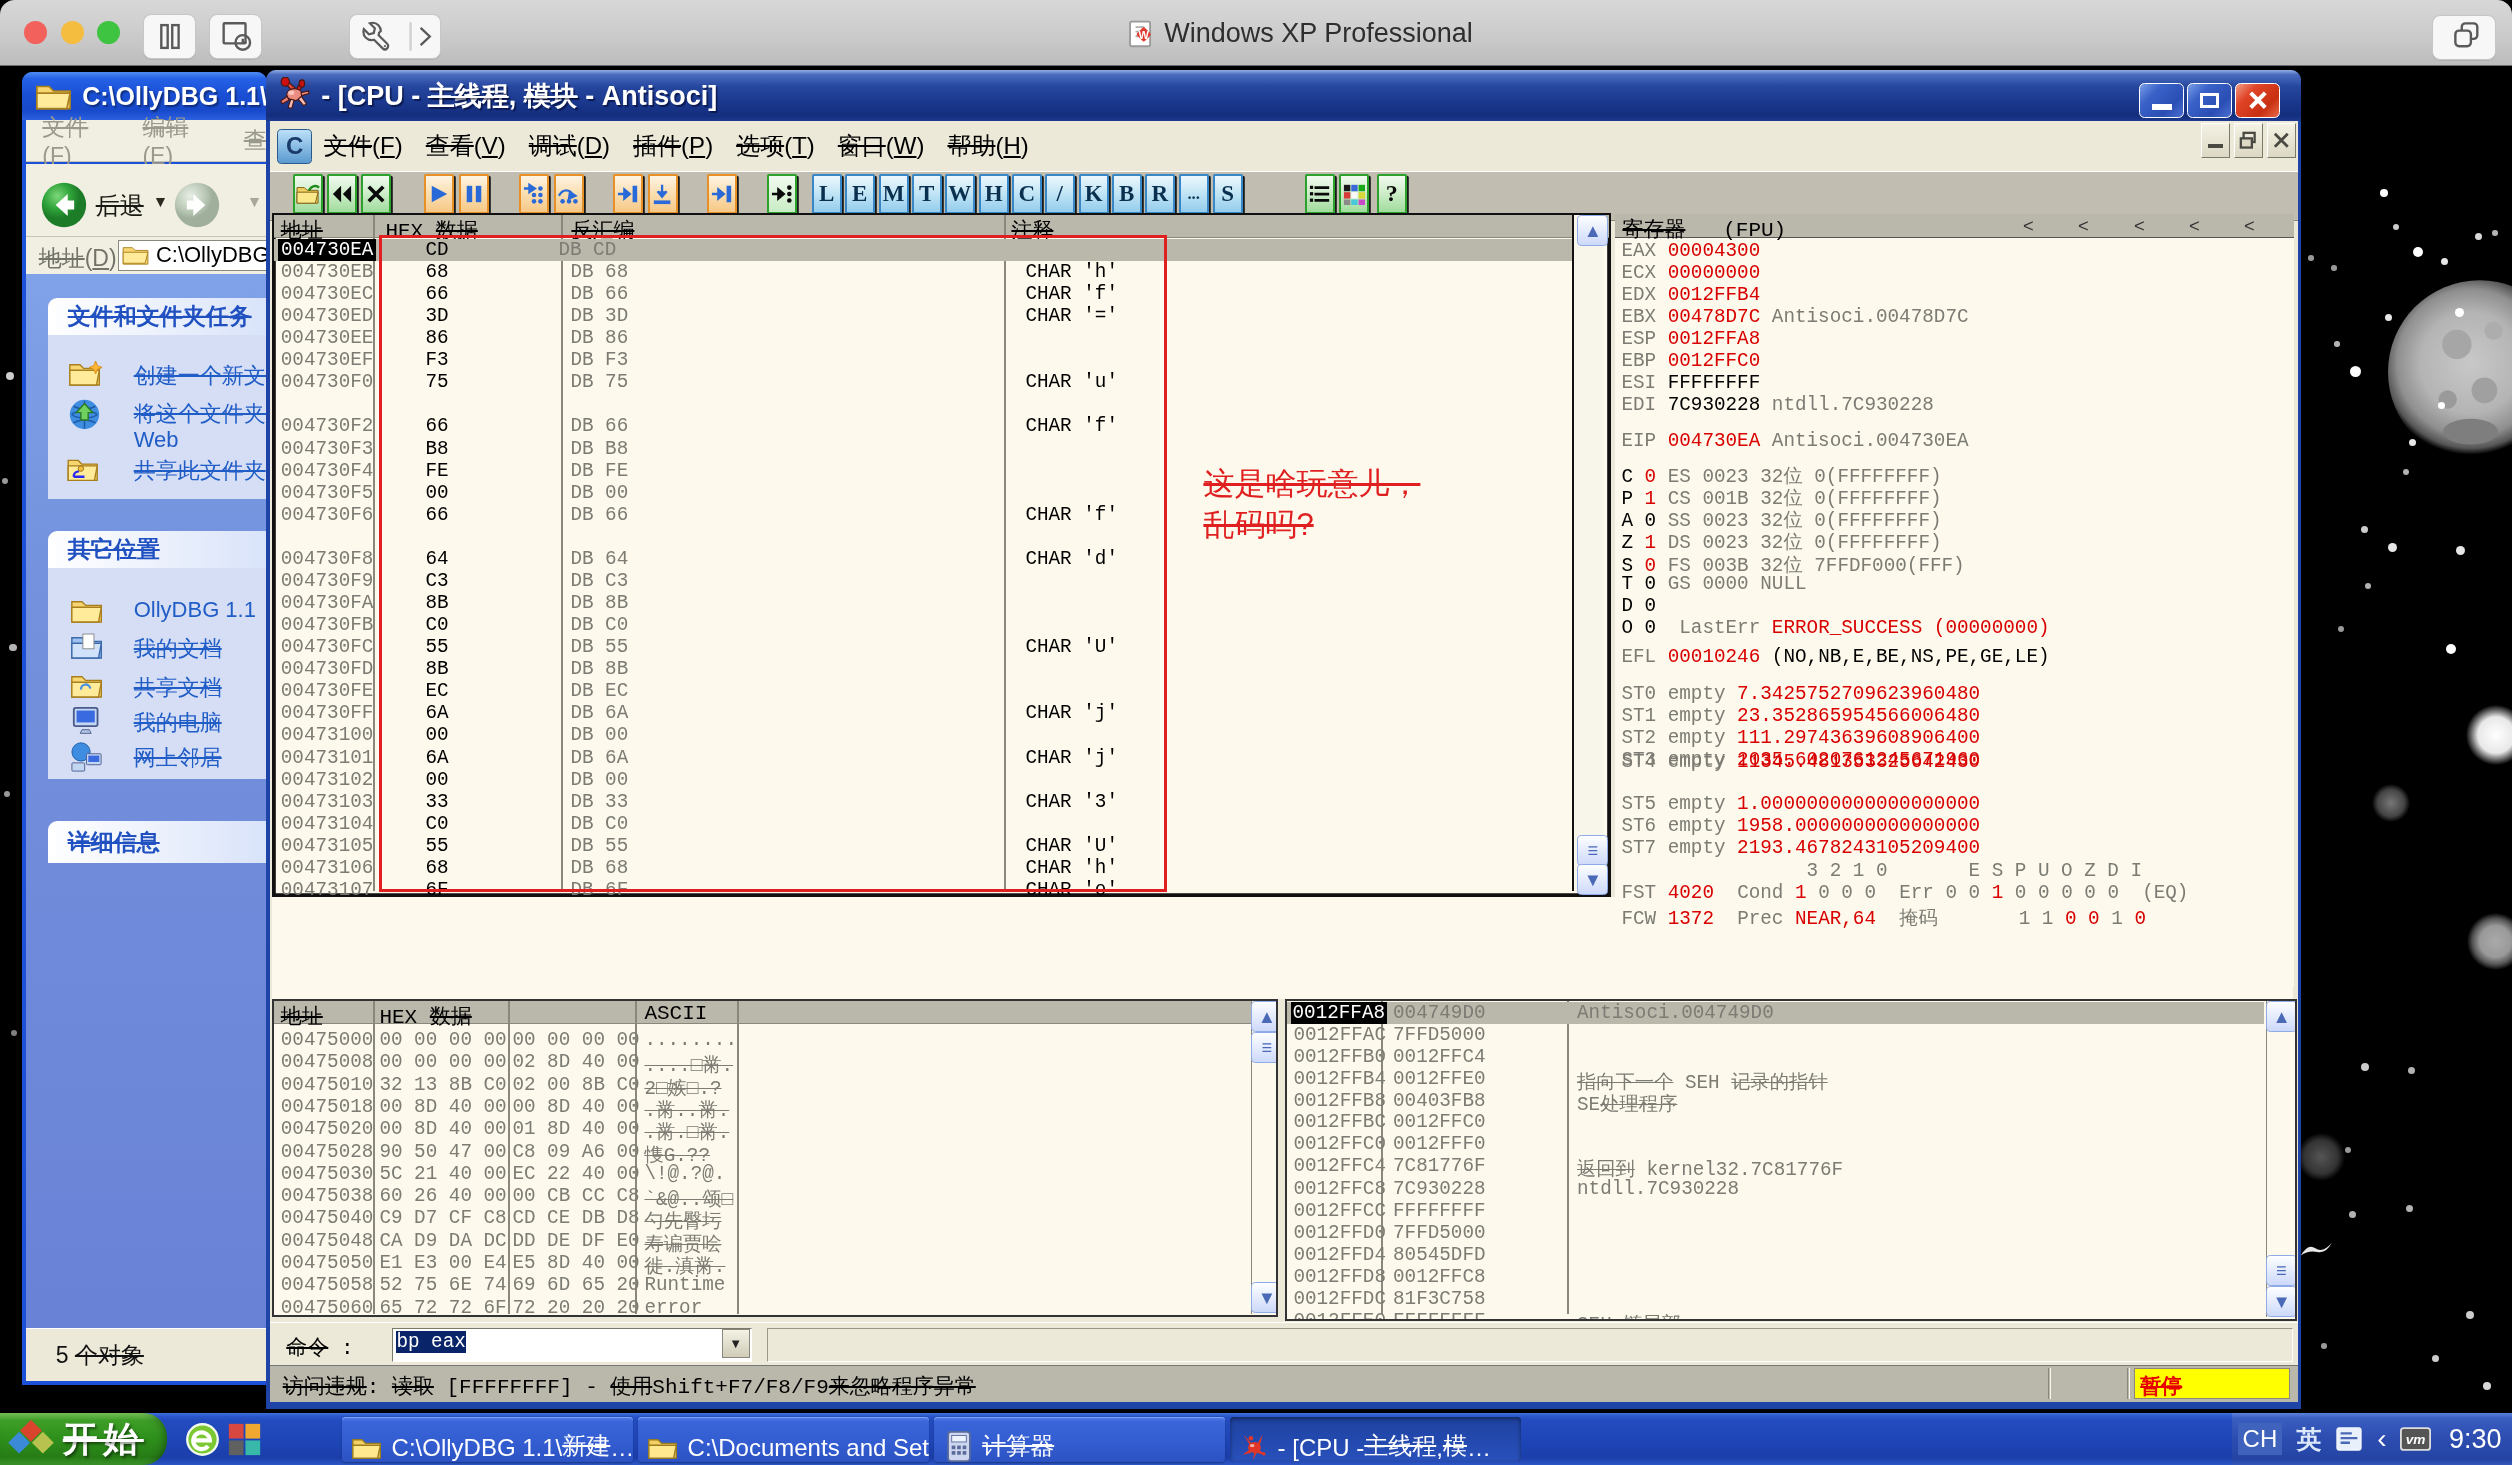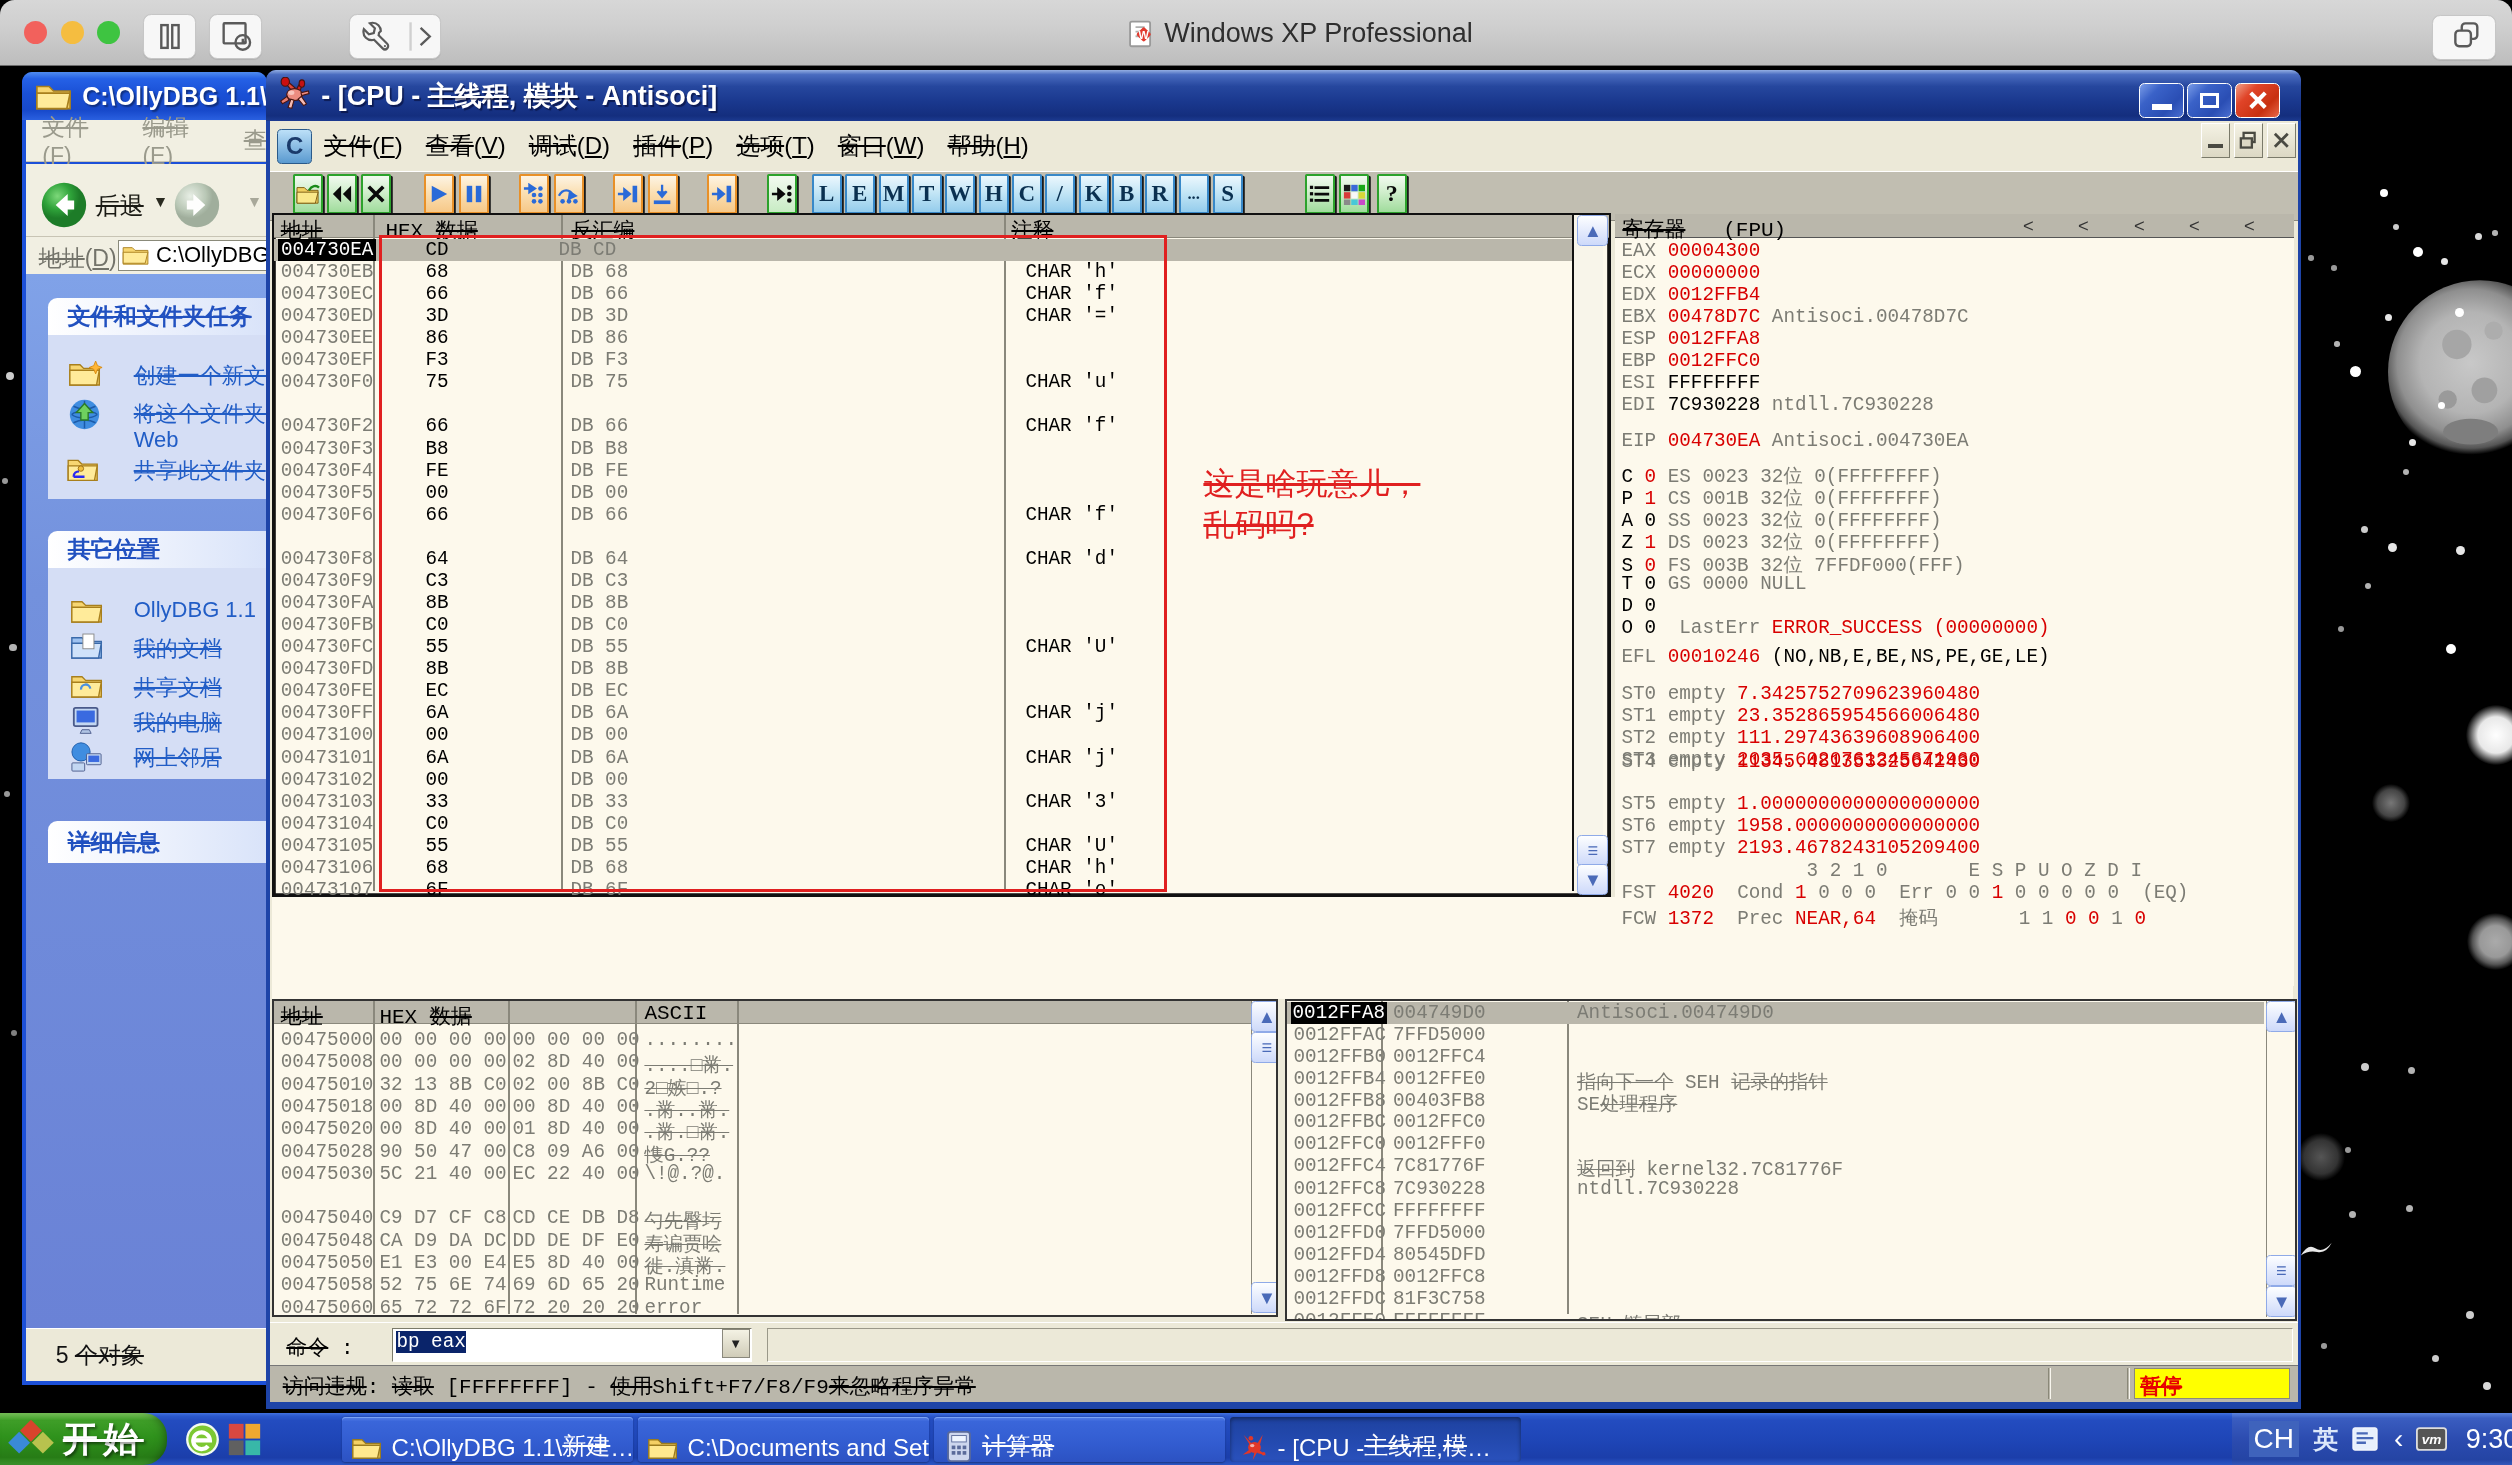--- a/index.html
+++ b/index.html
@@ -553,20 +553,21 @@
  <div class="colsep" style="left:234px;top:0;height:313px"></div>
  <div class="colsep" style="left:361px;top:0;height:313px"></div>
  <div class="colsep" style="left:463px;top:0;height:313px"></div>
  <div class="crow gy" style="left:0;top:28px;width:975px;height:22px"><span style="position:absolute;left:6.4px">00475000</span><span style="position:absolute;left:105px">00 00 00 00</span><span style="position:absolute;left:238px">00 00 00 00</span><span style="position:absolute;left:370px">........</span></div>
  <div class="crow gy" style="left:0;top:50px;width:975px;height:22px"><span style="position:absolute;left:6.4px">00475008</span><span style="position:absolute;left:105px">00 00 00 00</span><span style="position:absolute;left:238px">02 8D 40 00</span><span style="position:absolute;left:370px" class="ct">....□黹.</span></div>
  <div class="crow gy" style="left:0;top:73px;width:975px;height:22px"><span style="position:absolute;left:6.4px">00475010</span><span style="position:absolute;left:105px">32 13 8B C0</span><span style="position:absolute;left:238px">02 00 8B C0</span><span style="position:absolute;left:370px" class="ct">2□嫉□.?</span></div>
  <div class="crow gy" style="left:0;top:95px;width:975px;height:22px"><span style="position:absolute;left:6.4px">00475018</span><span style="position:absolute;left:105px">00 8D 40 00</span><span style="position:absolute;left:238px">00 8D 40 00</span><span style="position:absolute;left:370px" class="ct">.黹..黹.</span></div>
  <div class="crow gy" style="left:0;top:117px;width:975px;height:22px"><span style="position:absolute;left:6.4px">00475020</span><span style="position:absolute;left:105px">00 8D 40 00</span><span style="position:absolute;left:238px">01 8D 40 00</span><span style="position:absolute;left:370px" class="ct">.黹.□黹.</span></div>
  <div class="crow gy" style="left:0;top:140px;width:975px;height:22px"><span style="position:absolute;left:6.4px">00475028</span><span style="position:absolute;left:105px">90 50 47 00</span><span style="position:absolute;left:238px">C8 09 A6 00</span><span style="position:absolute;left:370px" class="ct">愯G.??</span></div>
  <div class="crow gy" style="left:0;top:162px;width:975px;height:22px"><span style="position:absolute;left:6.4px">00475030</span><span style="position:absolute;left:105px">5C 21 40 00</span><span style="position:absolute;left:238px">EC 22 40 00</span><span style="position:absolute;left:370px">\!@.?@.</span></div>
+ <div class="crow gy" style="left:0;top:184px;width:975px;height:22px"><span style="position:absolute;left:6.4px">00475038</span><span style="position:absolute;left:105px">60 26 40 00</span><span style="position:absolute;left:238px">00 CB CC C8</span><span style="position:absolute;left:370px" class="ct">`&amp;@..颂□</span></div>
  <div class="crow gy" style="left:0;top:206px;width:975px;height:22px"><span style="position:absolute;left:6.4px">00475040</span><span style="position:absolute;left:105px">C9 D7 CF C8</span><span style="position:absolute;left:238px">CD CE DB D8</span><span style="position:absolute;left:370px" class="ct">勺先臀圬</span></div>
  <div class="crow gy" style="left:0;top:229px;width:975px;height:22px"><span style="position:absolute;left:6.4px">00475048</span><span style="position:absolute;left:105px">CA D9 DA DC</span><span style="position:absolute;left:238px">DD DE DF E0</span><span style="position:absolute;left:370px" class="ct">寿谝贾哙</span></div>
  <div class="crow gy" style="left:0;top:251px;width:975px;height:22px"><span style="position:absolute;left:6.4px">00475050</span><span style="position:absolute;left:105px">E1 E3 00 E4</span><span style="position:absolute;left:238px">E5 8D 40 00</span><span style="position:absolute;left:370px" class="ct">徙.滇黹.</span></div>
  <div class="crow gy" style="left:0;top:273px;width:975px;height:22px"><span style="position:absolute;left:6.4px">00475058</span><span style="position:absolute;left:105px">52 75 6E 74</span><span style="position:absolute;left:238px">69 6D 65 20</span><span style="position:absolute;left:370px">Runtime</span></div>
  <div class="crow gy" style="left:0;top:296px;width:975px;height:22px"><span style="position:absolute;left:6.4px">00475060</span><span style="position:absolute;left:105px">65 72 72 6F</span><span style="position:absolute;left:238px">72 20 20 20</span><span style="position:absolute;left:370px">error</span></div>
  <div class="sbar" style="left:977px;top:0;height:313px;background:#fdf9ec;border-left:0.9px solid #8a887c"></div>
  <div class="sarr" style="left:977px;top:0">▲</div>
  <div class="sarr" style="left:977px;top:31px;font-size:12px">☰</div>
  <div class="sarr" style="left:977px;top:281px">▼</div>
  </div>
@@ -657,21 +658,21 @@
  <div class="tbtn active" style="left:1230px;width:291px"><svg width="31" height="31" viewBox="0 0 34 34" style="flex:none;margin:0 7.4px 0 9.2px">
         <g fill="#e23728">
           <ellipse cx="17" cy="18" rx="7" ry="6"></ellipse>
           <path d="M15 15L5 4l8 13zM20 14l6-10-3 11zM12 20l-8 6 9-2zM21 20l9 7-10-3zM17 23l-2 9 5-9z"></path>
           <circle cx="13" cy="8" r="2.5"></circle>
           <circle cx="27" cy="25" r="2"></circle>
         </g>
         <ellipse cx="14.5" cy="16" rx="2.5" ry="1.8" fill="#f8b0a8"></ellipse>
       </svg>- [CPU - <span class="ct">主线程</span>, <span class="ct">模</span>…</div>
  <div id="tray">
-      <span style="background:#3f63bc;padding:1.8px 4.6px;margin-left:17px;font-size:28px">CH</span>
+      <span style="background:#3f63bc;padding:1.8px 4.6px;margin-left:6px;font-size:24px">CH</span>
       <span style="margin-left:14.7px;font-weight:bold;color:#dce8fa">英</span>
       <svg width="28" height="28" viewBox="0 0 30 30" style="flex:none;margin-left:13px">
         <rect x="2" y="3" width="26" height="24" rx="2" fill="#e8f0fc" stroke="#fff"></rect>
         <path d="M6 9h12M6 14h18M6 19h10" stroke="#4a6ab8" stroke-width="2.5"></path>
       </svg>
       <span style="margin-left:14.7px;font-size:28px">‹</span>
       <svg width="31" height="24" viewBox="0 0 34 26" style="flex:none;margin-left:13px;font-size:27px">
         <rect x="1" y="1" width="32" height="24" rx="3" fill="#555" stroke="#ddd" stroke-width="2"></rect>
         <text x="17" y="19" text-anchor="middle" font-size="15" font-weight="bold" fill="#fff" font-style="italic">vm</text>
       </svg>

